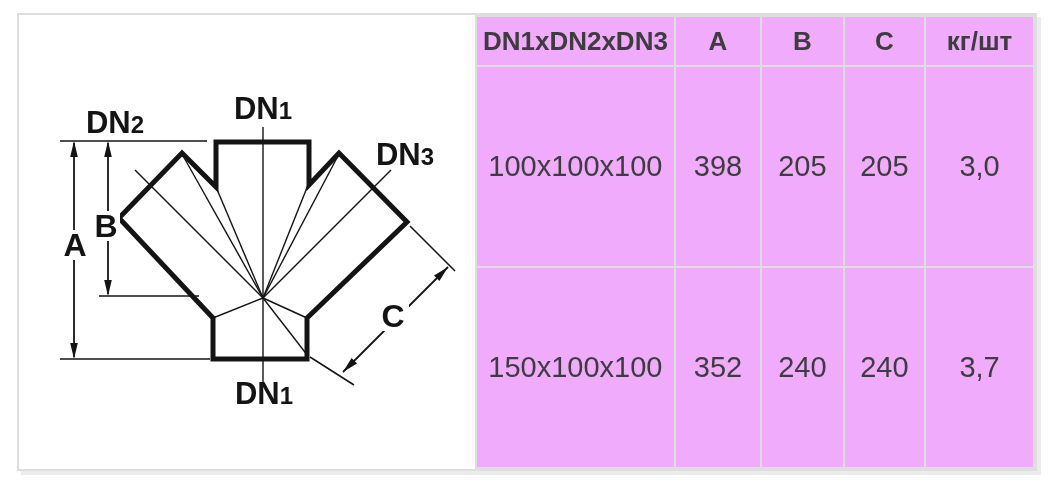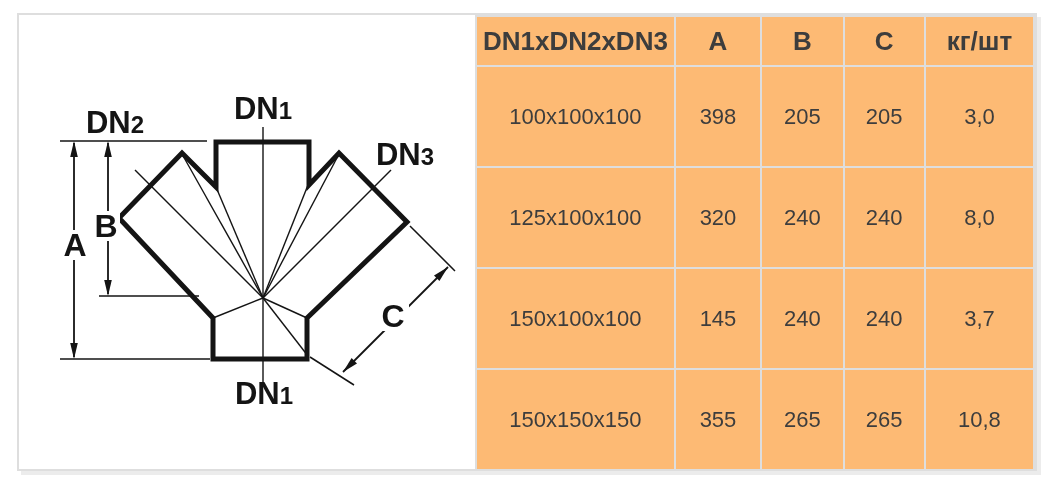--- a/index.html
+++ b/index.html
@@ -13,31 +13,31 @@
     border:2px solid #dedede;
     box-shadow:4px 4px 0 #ececec;
     background:#ffffff;
   }
   .diagram-cell{
     flex:0 0 456px;position:relative;background:#ffffff;
   }
   .diagram-cell svg{display:block;}
   .spec-table{
     flex:1;border-collapse:collapse;table-layout:fixed;height:100%;
-    background:#fdba74;
+    background:#f0abfc;
   }
   .spec-table th,.spec-table td{
     border:2px solid #dedede;text-align:center;vertical-align:middle;
     color:#3d3d3d;padding:0;
   }
   .spec-table th{
     font-weight:bold;font-size:26px;height:48px;
   }
   .spec-table td{
-    font-size:22px;font-weight:normal;height:99px;margin-left:17px;
+    font-size:29px;font-weight:normal;height:99px;margin-left:17px;
   }
   
   .dn-label{font-family:"Liberation Sans", sans-serif;font-weight:bold;font-size:31px;fill:#141414;}
   .dn-label .sub{font-size:24px;}
   .dim-label{font-family:"Liberation Sans", sans-serif;font-weight:bold;font-size:32px;fill:#141414;}
 </style>
 </head>
 <body>
 
 <div class="page">
@@ -120,37 +120,23 @@
       </thead>
       <tbody>
         <tr>
           <td>100x100x100</td>
           <td>398</td>
           <td>205</td>
           <td>205</td>
           <td>3,0</td>
         </tr>
         <tr>
-          <td>125x100x100</td>
-          <td>320</td>
-          <td>240</td>
-          <td>240</td>
-          <td>8,0</td>
-        </tr>
-        <tr>
           <td>150x100x100</td>
-          <td>145</td>
+          <td>352</td>
           <td>240</td>
           <td>240</td>
           <td>3,7</td>
-        </tr>
-        <tr>
-          <td>150x150x150</td>
-          <td>355</td>
-          <td>265</td>
-          <td>265</td>
-          <td>10,8</td>
         </tr>
       </tbody>
     </table>
 
   </div>
 </div>
 
 </body></html>

